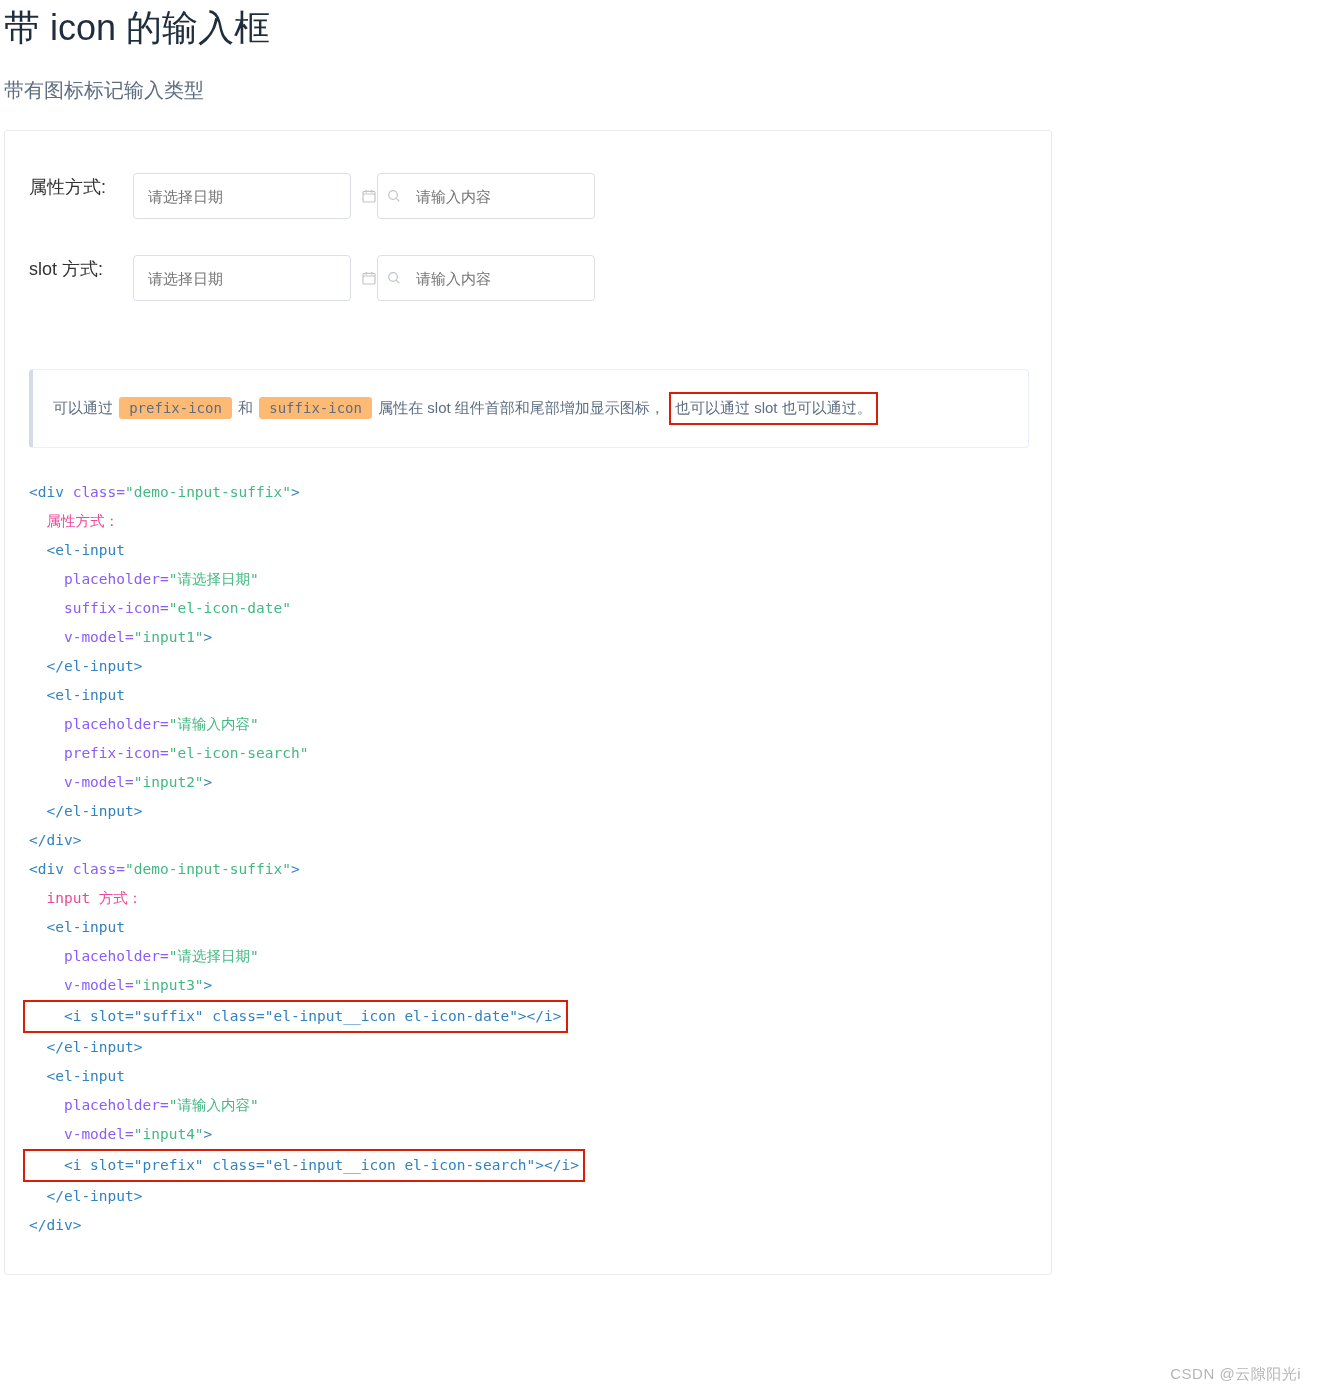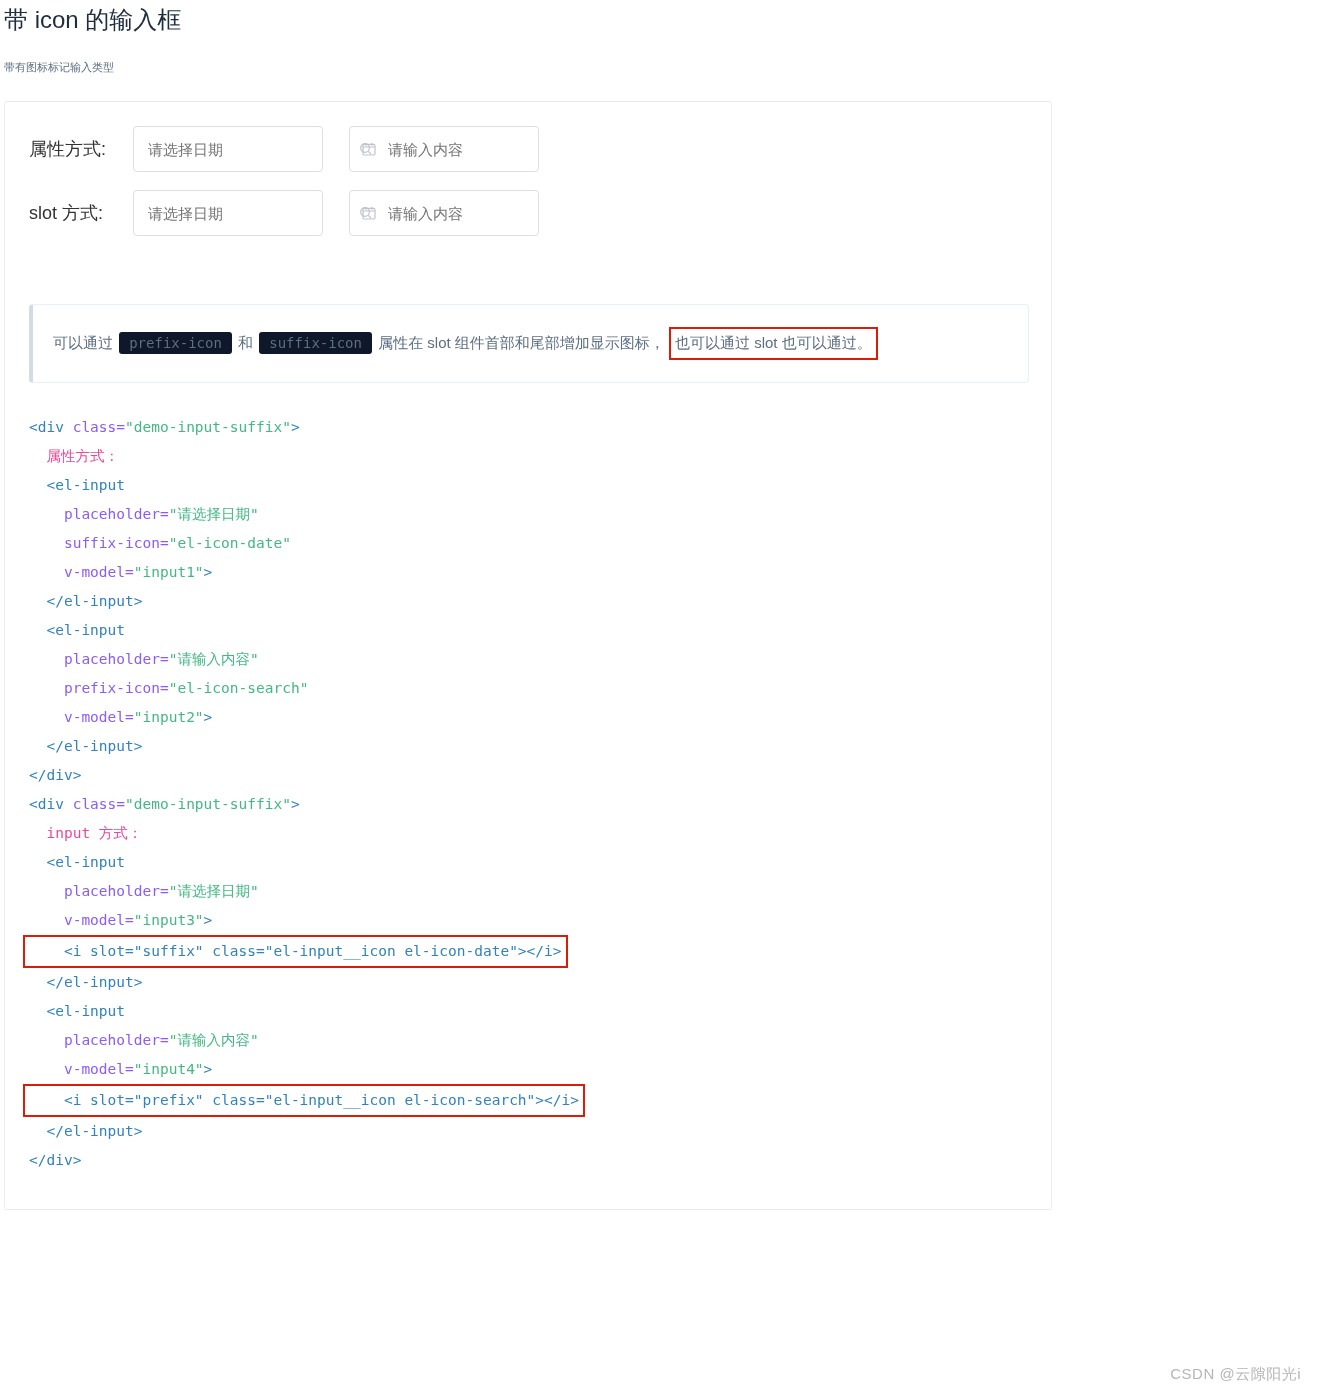--- a/index.html
+++ b/index.html
@@ -5,27 +5,27 @@
   * { box-sizing: border-box; }
   body {
     font-family: -apple-system, BlinkMacSystemFont, "Segoe UI", "PingFang SC", "Microsoft YaHei", sans-serif;
     margin: 0;
     padding: 4px 0 0 4px;
     color: #1f2d3d;
     background: #fff;
     width: 1323px;
   }
   h2 {
-    font-size: 24px;
+    font-size: 36px;
     font-weight: 400;
     color: #1f2d3d;
     margin: 0 4px 24px 0;
   }
   .desc {
-    font-size: 11px;
+    font-size: 20px;
     color: #5e6d82;
     margin: 0 0 26px 0;
   }
   .demo-card {
     border: 1px solid #ebebeb;
     border-radius: 3px;
     padding: 24px 24px 34px 24px;
     width: 1048px;
   }
   .row {
@@ -34,27 +34,28 @@
     margin-bottom: 18px;
   }
   .row:last-child { margin-bottom: 0; }
   .row-label {
     font-size: 18px;
     color: #333;
     width: 104px;
   }
   .inp {
     position: relative;
-    width: 190px;
+    width: 218px;
     height: 46px;
     border: 1px solid #dcdfe6;
     border-radius: 4px;
     display: flex;
     align-items: center;
     margin-right: 26px;
+    margin-top: 18px;
   }
   .inp-text {
     flex: 1;
     border: none;
     outline: none;
     font-size: 15px;
     color: #c0c4cc;
     padding: 0 14px;
     background: transparent;
   }
@@ -81,21 +82,21 @@
     line-height: 1.8;
     position: relative;
     background: #fff;
   }
   .note-box .hl-red {
     border: 2px solid #d81e06;
     padding: 0 4px 2px 4px;
     display: inline-block;
   }
   code.token-code {
-    background: #0f172a;
+    background: #fdba74;
     color: #5e6d82;
     padding: 3px 10px;
     border-radius: 3px;
     font-family: ui-monospace, Menlo, Consolas, monospace;
     font-size: 14px;
     margin: 0 2px;
   }
 
   pre {
     font-family: ui-monospace, Menlo, Consolas, monospace;

